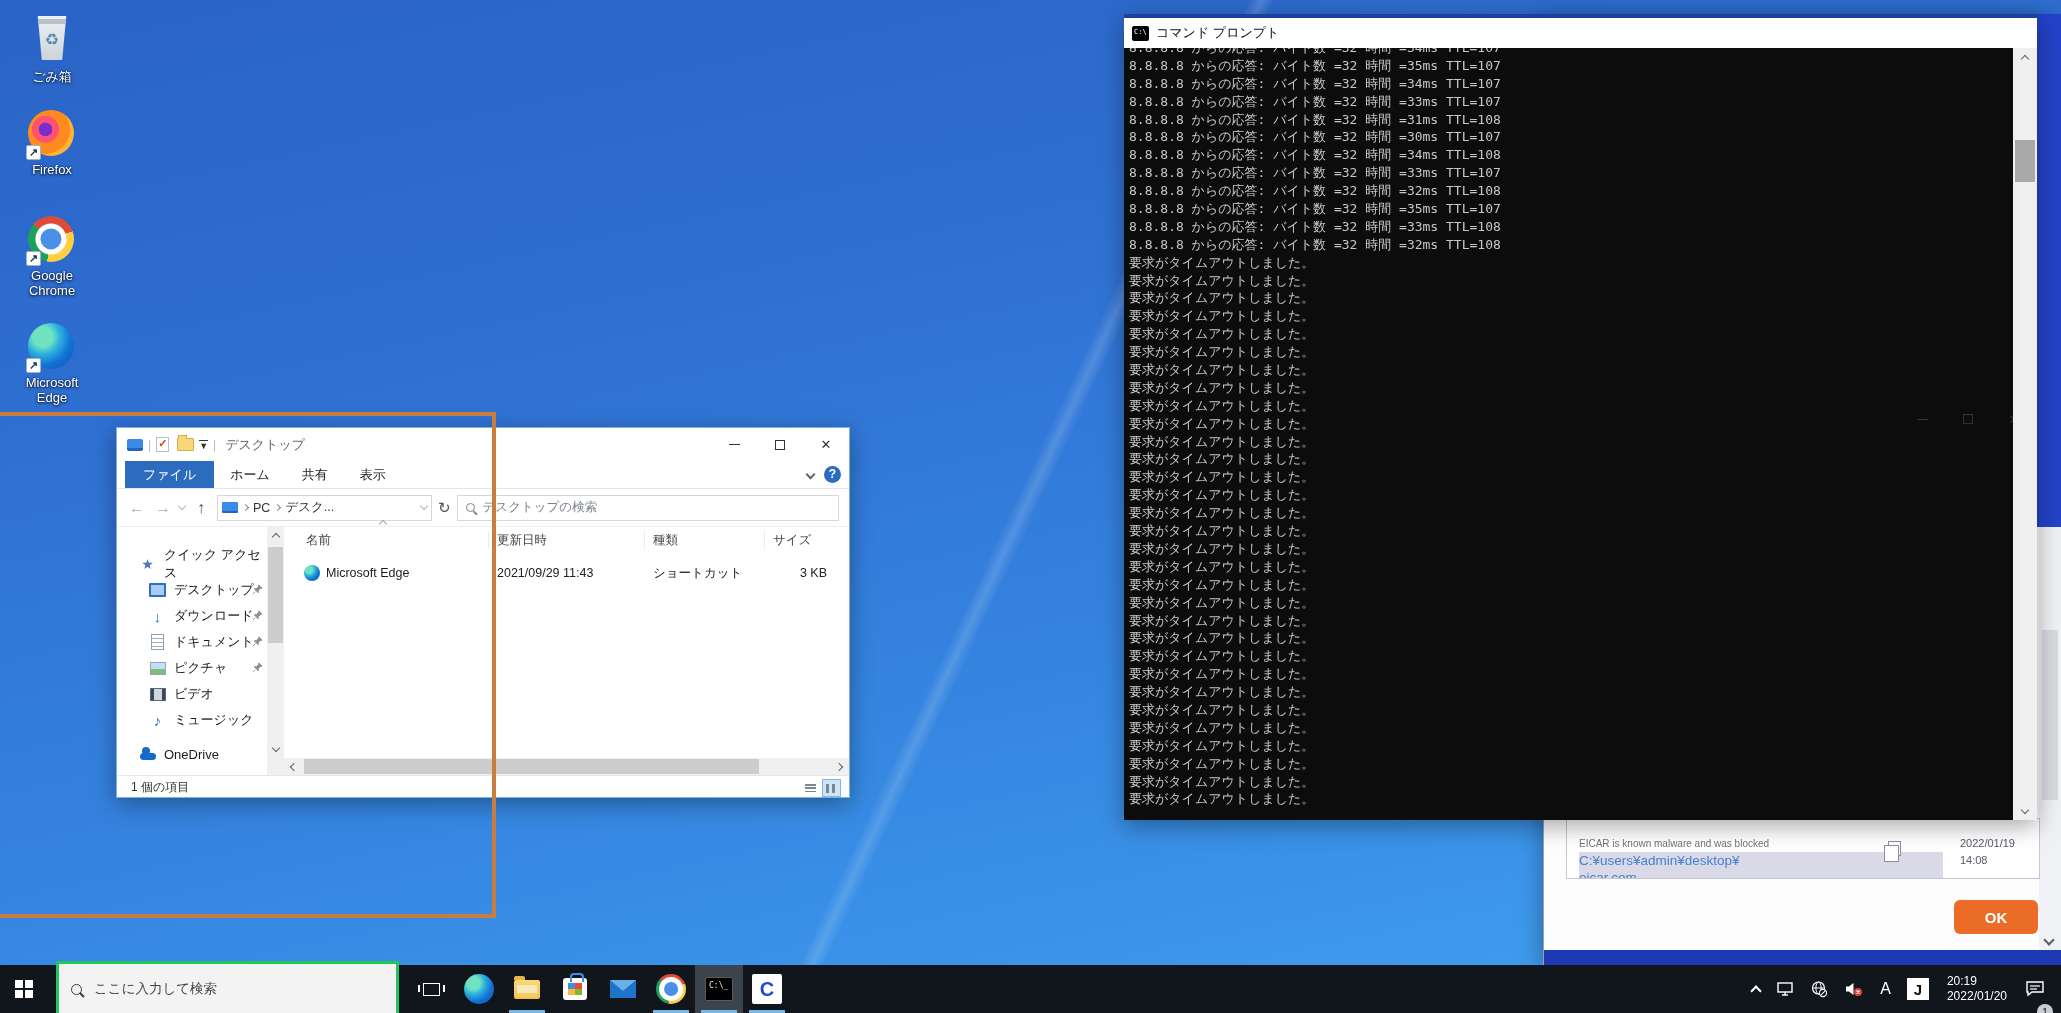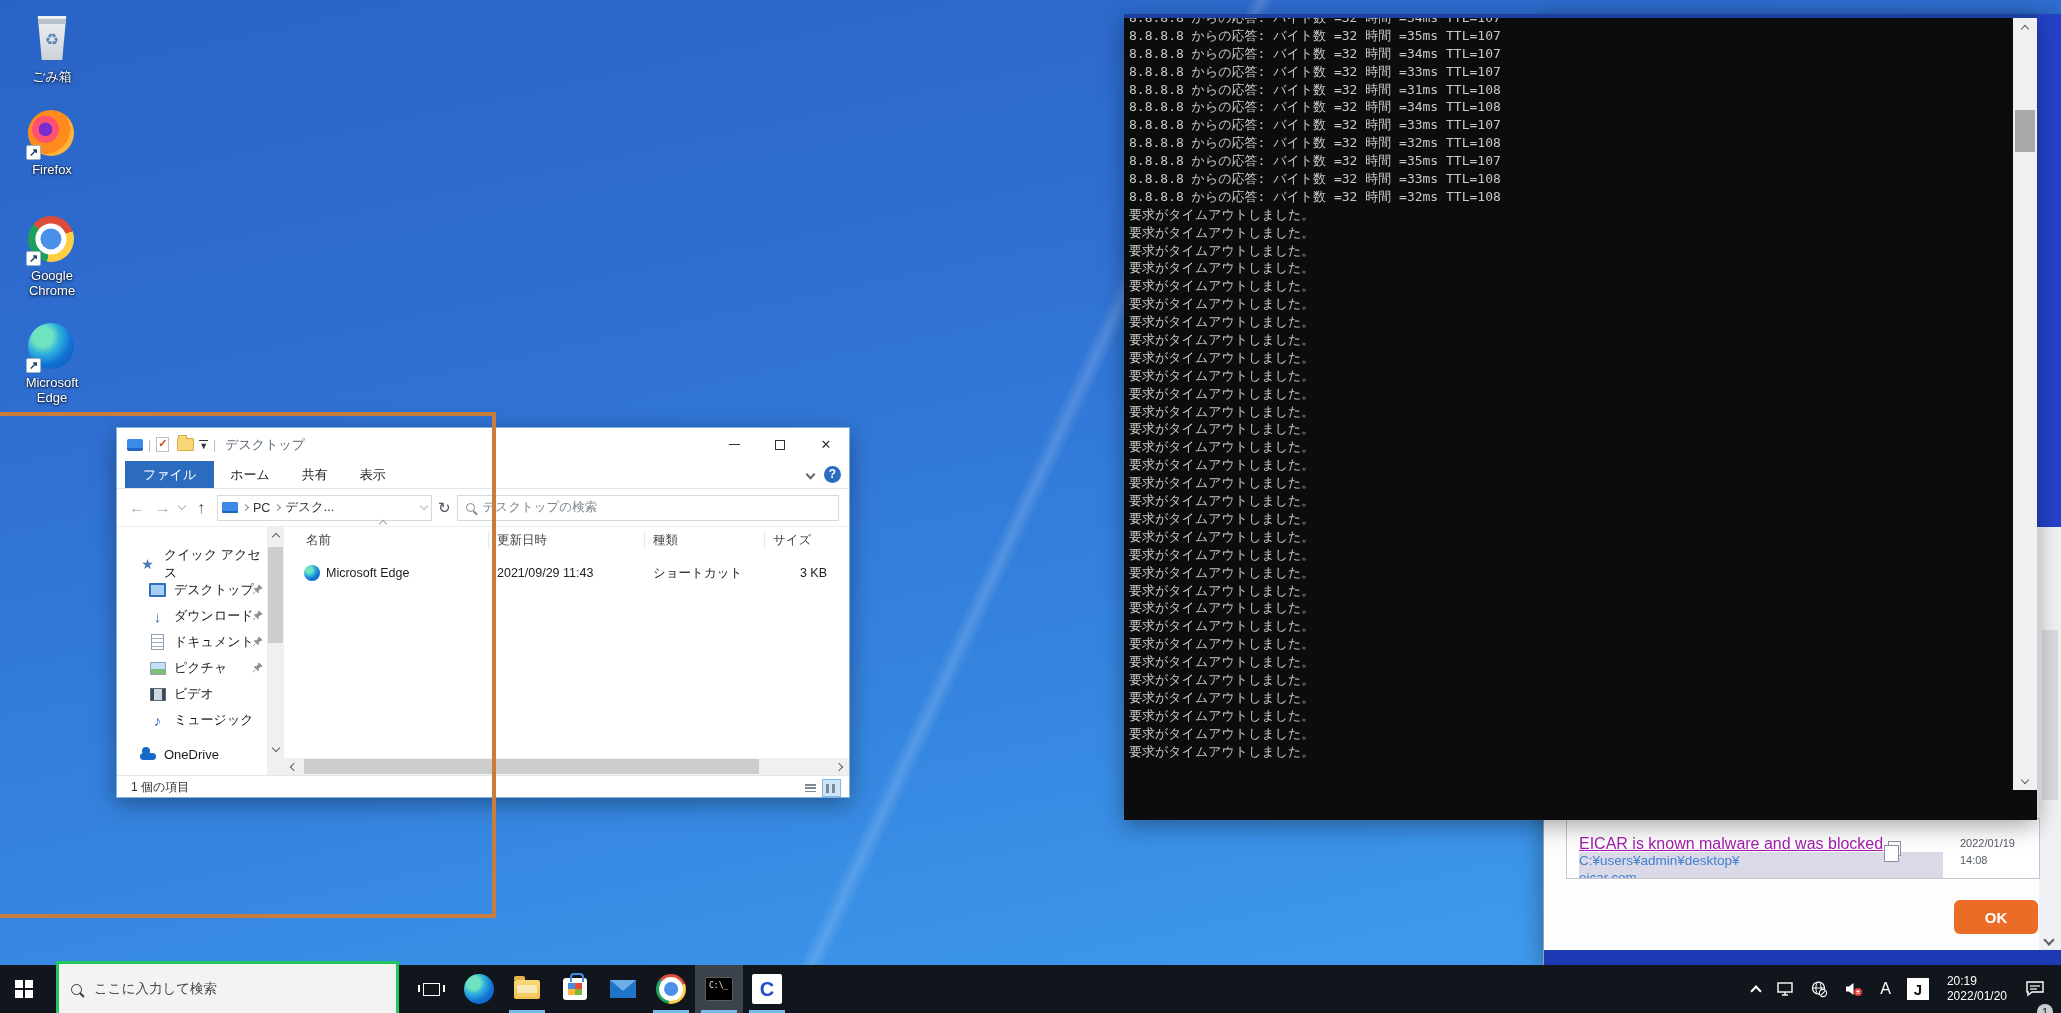--- a/index.html
+++ b/index.html
@@ -122,21 +122,21 @@
   .cmd-scroll .sarrow { position:absolute; left:0; width:24px; height:18px; display:flex; align-items:center; justify-content:center; }
   .cmd-scroll .thumb { position:absolute; left:2px; width:20px; background:#a9a9a9; }
 
   
   #secdlg { left:1543px; top:14px; width:518px; height:951px; background:#fdfdfe; border-left:1px solid #9aa0a8; z-index:5; }
   .dlg-bluehead { position:absolute; left:0; top:0; right:0; height:513px; background:#2342c8; }
   .dlg-scroll { position:absolute; right:0; top:513px; width:22px; bottom:15px; background:#f0f1f4; }
   .dlg-thumb { position:absolute; left:3px; width:16px; top:103px; height:170px; background:#d9dadf; }
   .dlg-downchev { position:absolute; left:6px; bottom:6px; width:8px; height:8px; border-right:2px solid #5a5f66; border-bottom:2px solid #5a5f66; transform:rotate(45deg); }
   .alert-box { position:absolute; left:22px; top:804px; width:474px; height:61px; border:1px solid #c3c6ce; background:#fff; overflow:hidden; padding:16px 10px 0 12px; }
-  .alert-msg { font-size:16px; color:#a21caf; line-height:17px;text-decoration:underline; }
+  .alert-msg { font-size:10px; color:#737373; line-height:17px; }
   .alert-path { display:block; width:364px; font-size:13.5px; line-height:17px; color:#447fd0; background:#d9d9e7; }
   .copy-ico { position:absolute; right:138px; top:22px; width:13px; height:15px; border:1.5px solid #8a8fa0; background:#fff; }
   .copy-ico::before{ content:""; position:absolute; left:-5px; top:3px; width:13px; height:15px; border:1.5px solid #8a8fa0; background:#fff; }
   .alert-when { position:absolute; right:24px; top:16px; text-align:left; font-size:11px; color:#555b66; line-height:17px; }
   .ok-btn { position:absolute; left:410px; top:886px; width:84px; height:34px; background:#ea6c26; border:none; border-radius:6px; color:#fff; font-size:15px; font-weight:bold; font-family:"Liberation Sans",sans-serif; }
   .dlg-bottom { position:absolute; left:0; right:0; bottom:0; height:15px; background:#1d3ab4; }
 
   
   #annot { position:absolute; left:-6px; top:412px; width:502px; height:506px; border:4px solid #c87c3e; z-index:60; pointer-events:none; }
 
@@ -223,27 +223,41 @@
       <div class="alert-when">
         <div>2022/01/19</div>
         <div>14:08</div>
       </div>
     </div>
     <button class="ok-btn">OK</button>
     <div class="dlg-bottom"></div>
   </div>
 
   <div class="window" id="cmd">
+    <div class="cmd-titlebar">
+      <span class="cmd-ico"></span>
+      <span class="cmd-title">コマンド プロンプト</span>
+      <div class="winbtns">
+        <div class="winbtn">
+            <span class="mn"></span>
+          </div>
+        <div class="winbtn">
+            <span class="sq"></span>
+          </div>
+        <div class="winbtn">✕</div>
+      </div>
+    </div>
     <div class="cmd-body">
       <div class="term" id="term-lines">
           <div class="tline partial">8.8.8.8 からの応答: バイト数 =32 時間 =34ms TTL=107</div>
           <div class="tline">8.8.8.8 からの応答: バイト数 =32 時間 =35ms TTL=107</div>
           <div class="tline">8.8.8.8 からの応答: バイト数 =32 時間 =34ms TTL=107</div>
           <div class="tline">8.8.8.8 からの応答: バイト数 =32 時間 =33ms TTL=107</div>
           <div class="tline">8.8.8.8 からの応答: バイト数 =32 時間 =31ms TTL=108</div>
+          <div class="tline">8.8.8.8 からの応答: バイト数 =32 時間 =30ms TTL=107</div>
           <div class="tline">8.8.8.8 からの応答: バイト数 =32 時間 =34ms TTL=108</div>
           <div class="tline">8.8.8.8 からの応答: バイト数 =32 時間 =33ms TTL=107</div>
           <div class="tline">8.8.8.8 からの応答: バイト数 =32 時間 =32ms TTL=108</div>
           <div class="tline">8.8.8.8 からの応答: バイト数 =32 時間 =35ms TTL=107</div>
           <div class="tline">8.8.8.8 からの応答: バイト数 =32 時間 =33ms TTL=108</div>
           <div class="tline">8.8.8.8 からの応答: バイト数 =32 時間 =32ms TTL=108</div>
           <div class="tline">要求がタイムアウトしました。</div>
           <div class="tline">要求がタイムアウトしました。</div>
           <div class="tline">要求がタイムアウトしました。</div>
           <div class="tline">要求がタイムアウトしました。</div>

